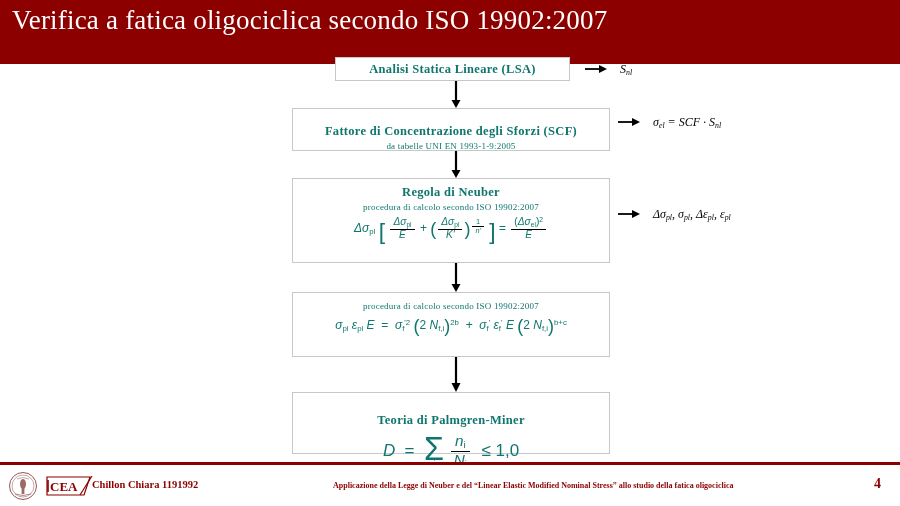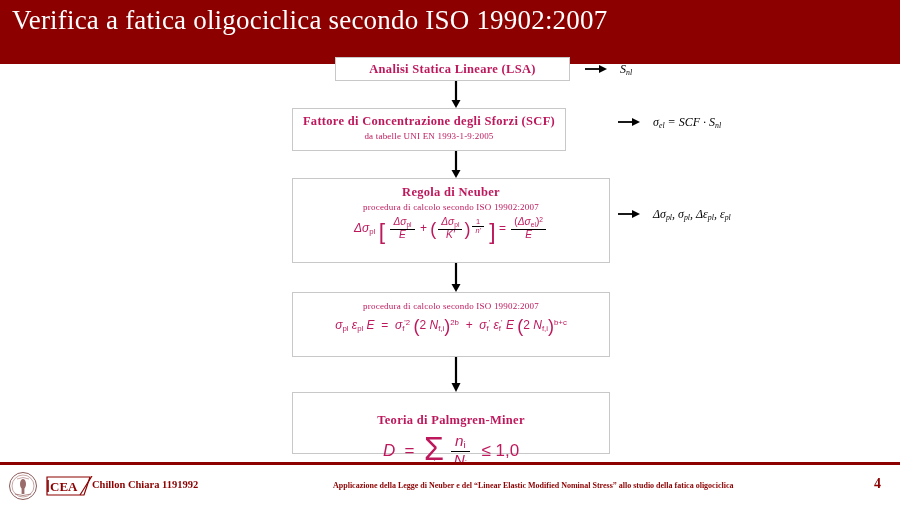--- a/index.html
+++ b/index.html
@@ -27,21 +27,21 @@
   
   .slide-body{
     position:absolute;left:0;top:50px;width:900px;height:412px;
   }
   .flow-box{
     position:absolute;
     box-sizing:border-box;
     border:1px solid #c8c8c8;
     background:#ffffff;
     text-align:center;
-    color:#be185d;
+    color:#0f766e;
   }
   .box-title{
     font-family:"Liberation Serif", serif;
     font-weight:bold;
     font-size:12.5px;
     letter-spacing:0.3px;
     white-space:nowrap;
   }
   .box-sub{
     font-family:"Liberation Serif", serif;
@@ -53,21 +53,21 @@
   }
   .box-eq{
     font-family:Liberation Sans, sans-serif;
     font-size:12px;
     margin-top:5px;
     white-space:nowrap;
   }
   
   #box-lsa{left:335px;top:7px;width:235px;height:24px;}
   #box-lsa .box-title{line-height:22px;}
-  #box-scf{left:292px;top:58px;width:274px;height:43px;padding-top:5px;}
+  #box-scf{left:292px;top:58px;width:318px;height:43px;padding-top:15px;}
   #box-neuber{left:292px;top:128px;width:318px;height:85px;padding-top:6px;}
   #box-cicli{left:292px;top:242px;width:318px;height:65px;padding-top:6px;}
   #box-miner{left:292px;top:342px;width:318px;height:62px;padding-top:20px;}
 
   
   .vconn{position:absolute;left:450px;width:12px;}
   .vconn svg{display:block;}
 
   
   .side-out{

